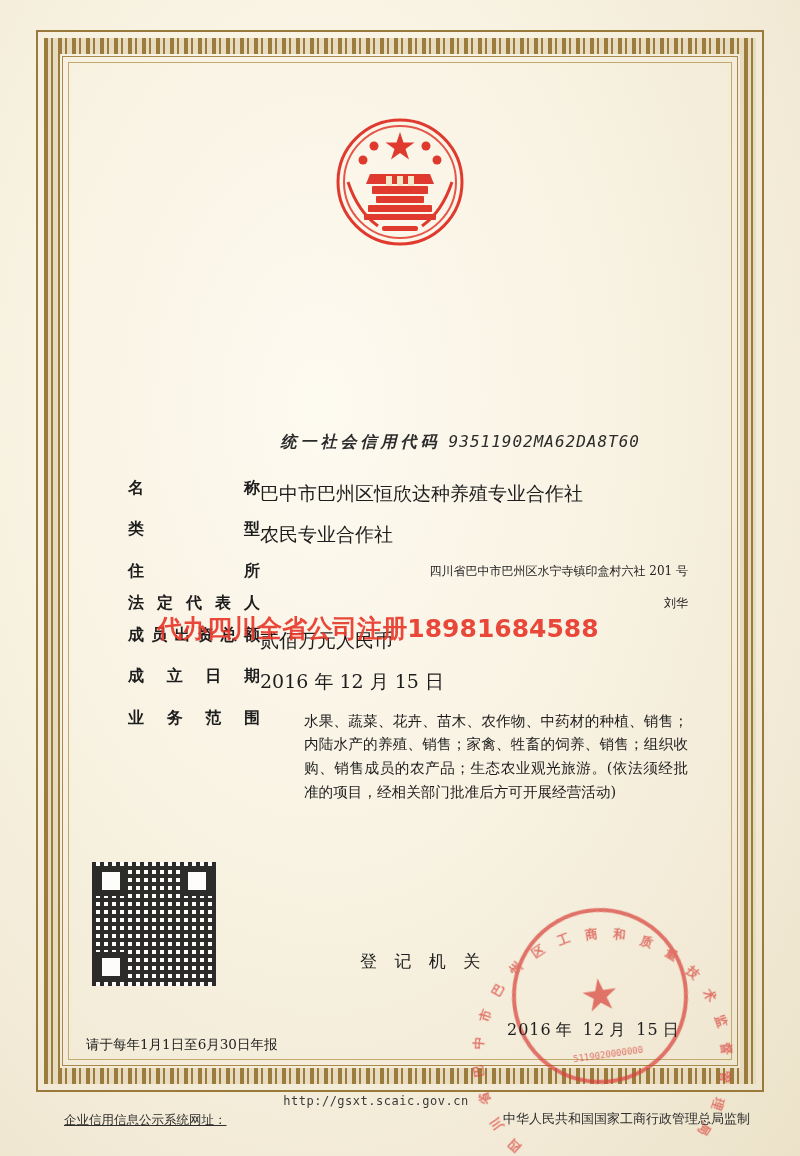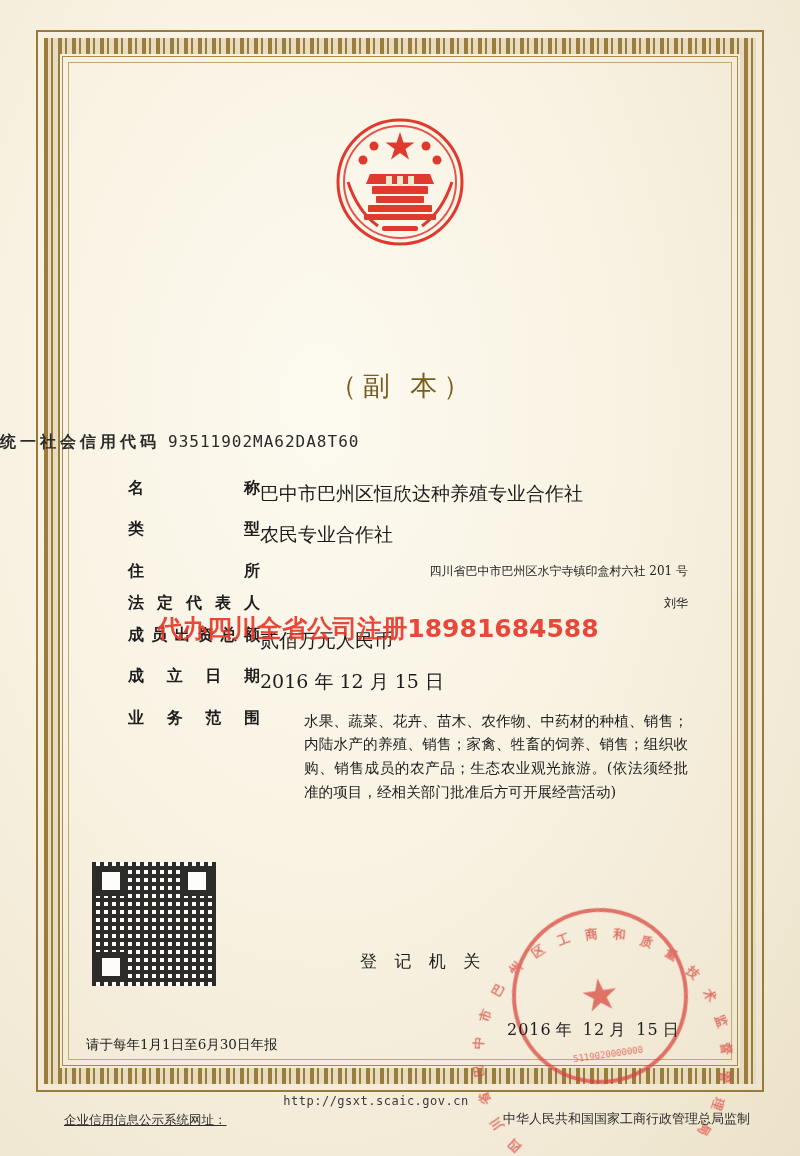--- a/index.html
+++ b/index.html
@@ -91,24 +91,25 @@
     letter-spacing: 6px;
     text-indent: 6px;
     color: #7a5c1c;
   }
 
   
   .credit-line {
     position: absolute;
     left: 0; top: 432px;
     width: 640px;
-    text-align: left;
+    text-align: right;
     font-family: "DejaVu Serif", serif;
     font-size: 16px;
     color: #2b2b2b;
+    font-style: italic;
   }
   .credit-label {
     letter-spacing: 4px;
     font-weight: bold;
   }
   .credit-value {
     font-family: "DejaVu Sans Mono", monospace;
     font-size: 16px;
     letter-spacing: 1px;
     margin-left: 8px;
@@ -327,21 +328,20 @@
         <rect x="67" y="64" width="6" height="10" fill="#f6e6c8"></rect>
         <rect x="78" y="64" width="6" height="10" fill="#f6e6c8"></rect>
 
         <path d="M18 70 q10 30 30 44" stroke="#e03a2f" stroke-width="3" fill="none"></path>
         <path d="M122 70 q-10 30 -30 44" stroke="#e03a2f" stroke-width="3" fill="none"></path>
         <rect x="52" y="114" width="36" height="5" rx="2"></rect>
       </g>
     </svg>
   </div>
 
-  <div class="sub-title">（副  本）</div>
 
   <div class="credit-line">
     <span class="credit-label">统一社会信用代码</span><span class="credit-value">93511902MA62DA8T60</span>
   </div>
 
   <div class="fields">
 
     <div class="field-row">
       <div class="field-label">
         <span>名</span>

